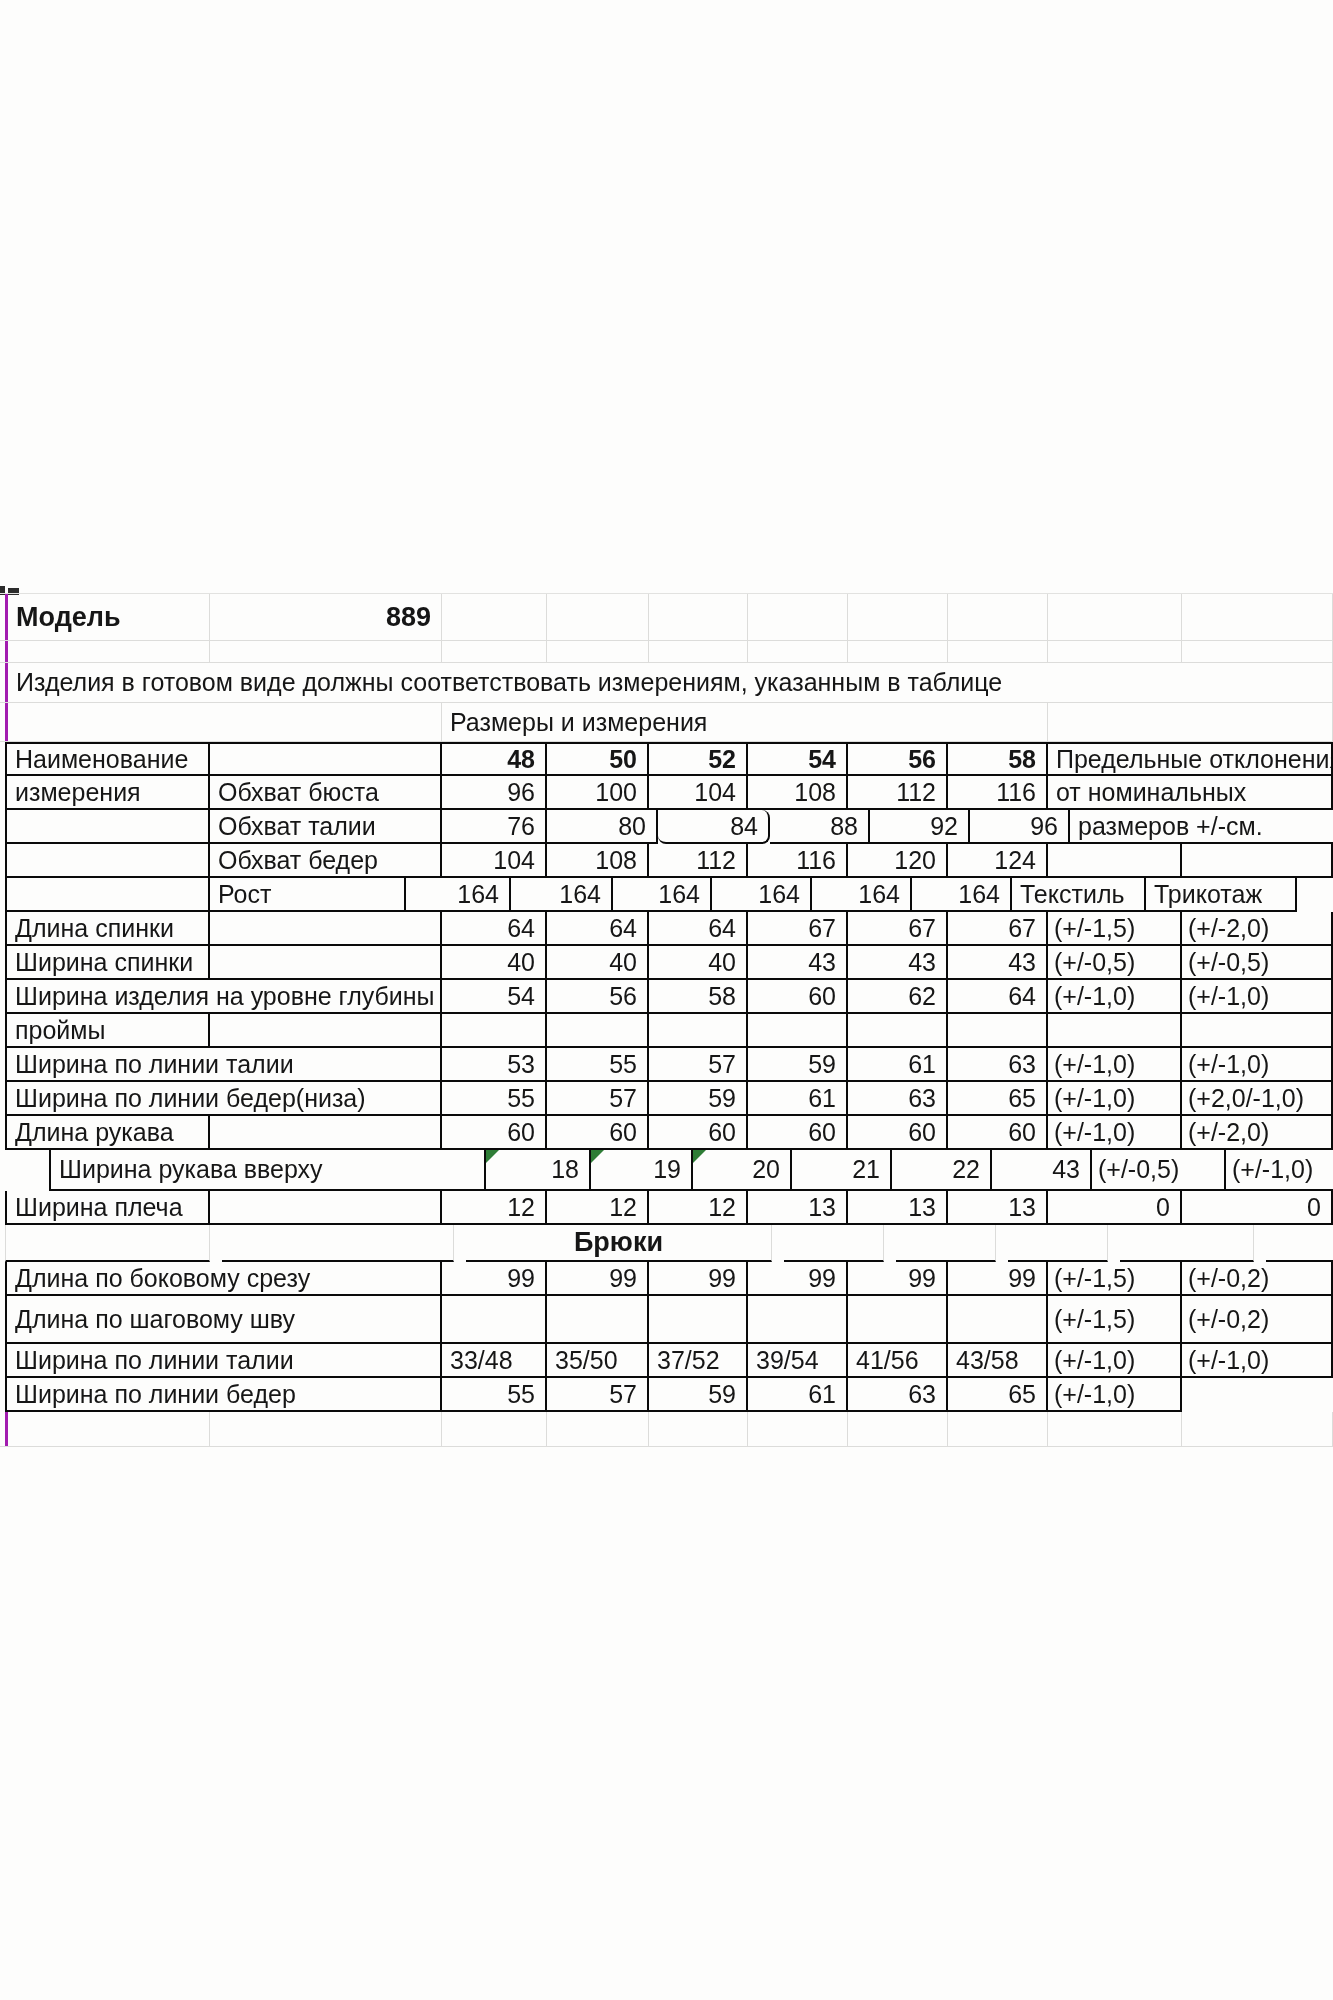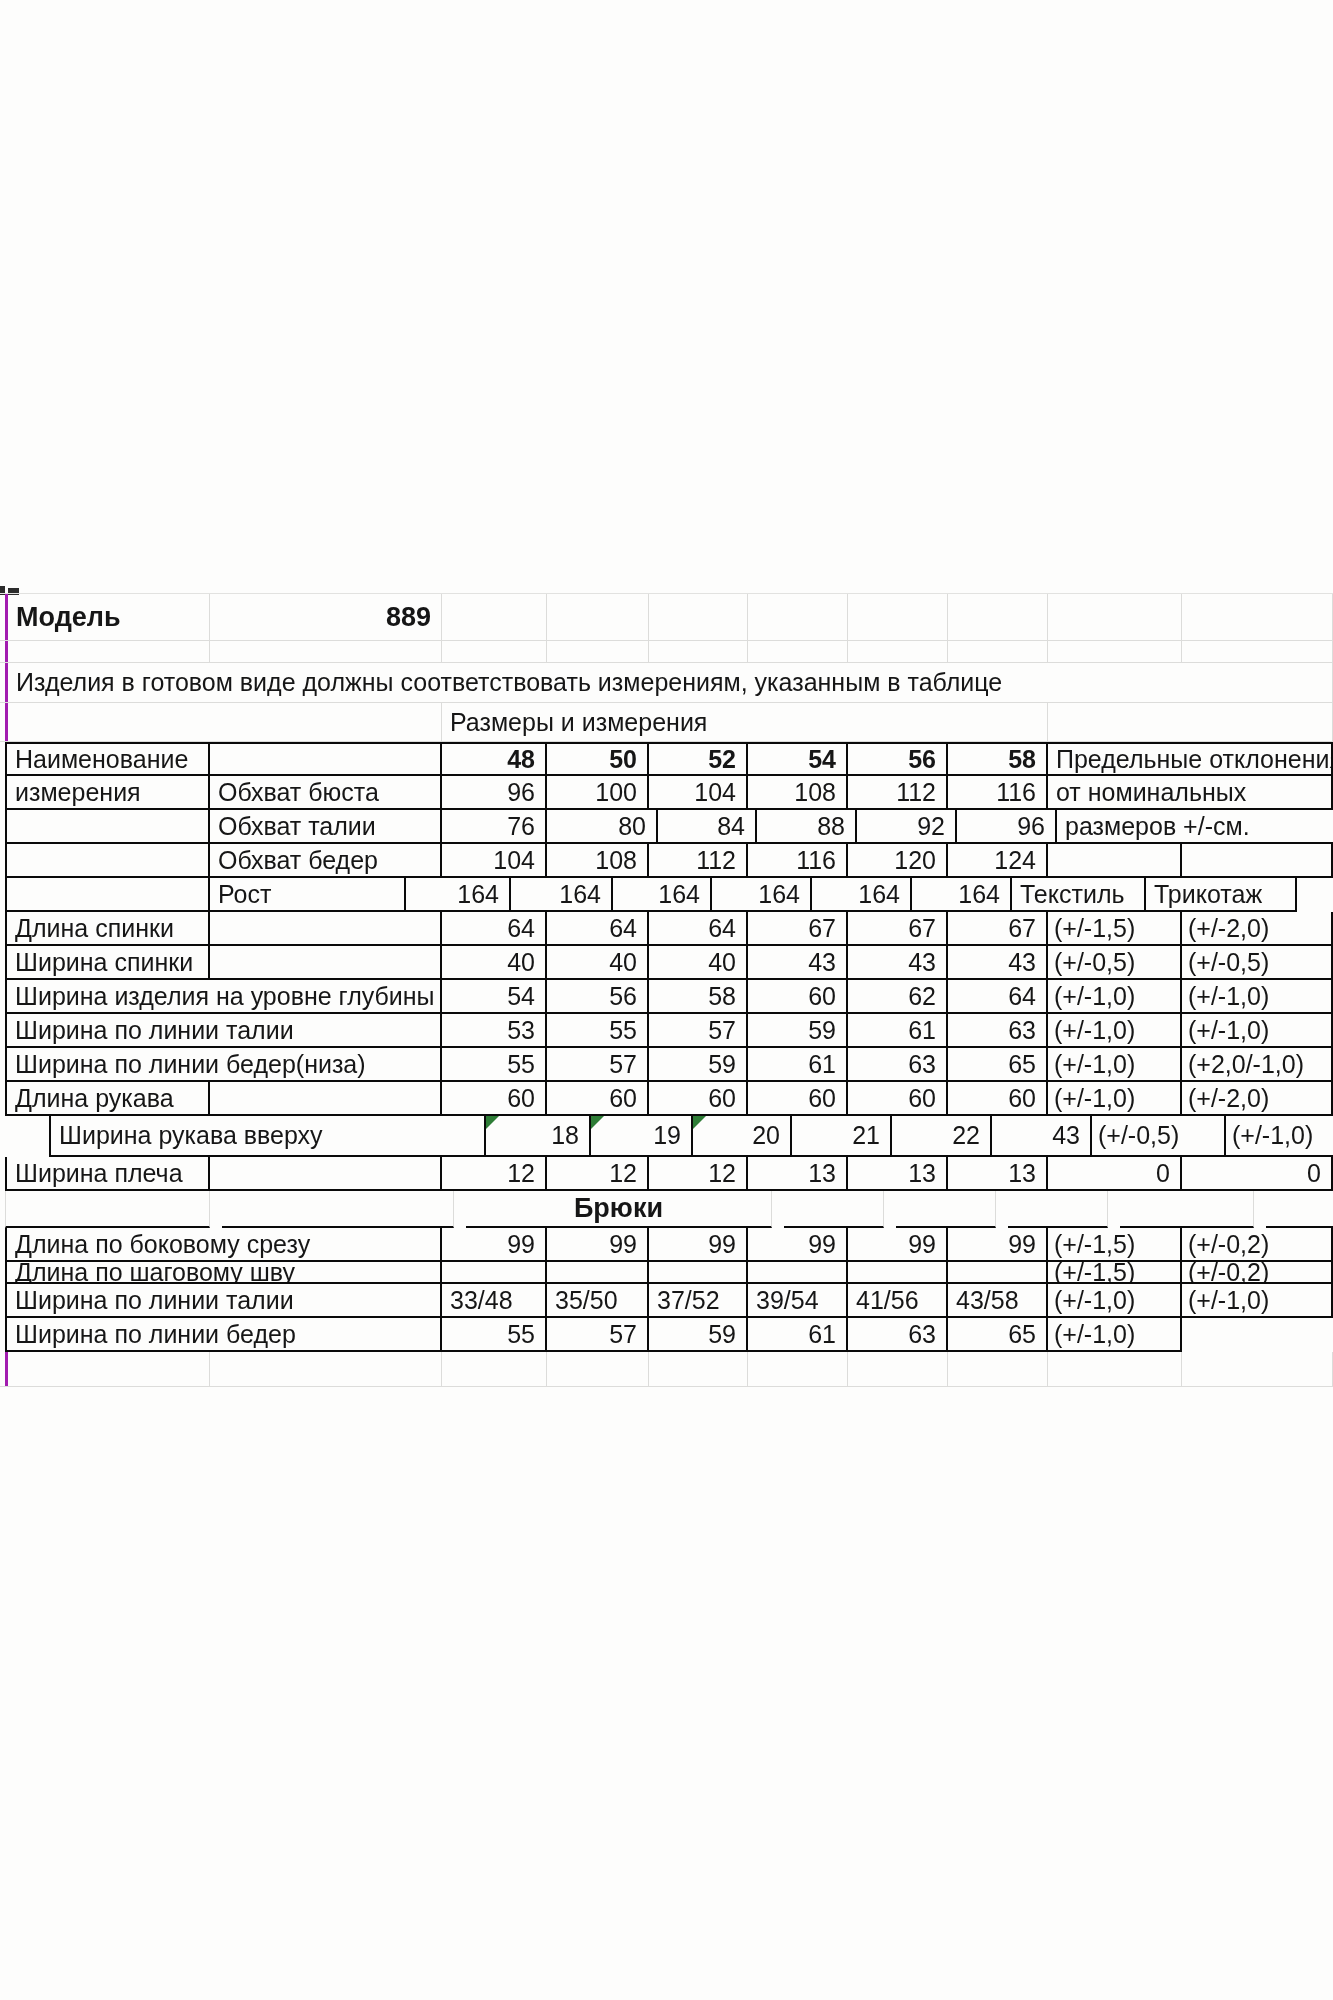--- a/index.html
+++ b/index.html
@@ -108,21 +108,21 @@
         <div class="cell num" style="width: 100px; height: 100%;">108</div>
         <div class="cell num" style="width: 100px; height: 100%;">112</div>
         <div class="cell num" style="width: 100px; height: 100%;">116</div>
         <div class="cell lab" style="width: 285px; height: 100%;">от номинальных</div>
       </div>
       <div class="row main" style="height: 34px;">
         <div class="cell " style="width: 205px; height: 100%;"></div>
         <div class="cell lab" style="width: 232px; height: 100%;">Обхват талии</div>
         <div class="cell num" style="width: 105px; height: 100%;">76</div>
         <div class="cell num" style="width: 111px; height: 100%;">80</div>
-        <div class="cell num" style="width: 99px; height: 100%;">84</div>
+        <div class="cell num" style="width: 112px; height: 100%; border-radius: 8px;">84</div>
         <div class="cell num" style="width: 100px; height: 100%;">88</div>
         <div class="cell num" style="width: 100px; height: 100%;">92</div>
         <div class="cell num" style="width: 100px; height: 100%;">96</div>
         <div class="cell lab" style="width: 285px; height: 100%;">размеров +/-см.</div>
       </div>
       <div class="row main" style="height: 34px;">
         <div class="cell " style="width: 205px; height: 100%;"></div>
         <div class="cell lab" style="width: 232px; height: 100%;">Обхват бедер</div>
         <div class="cell num" style="width: 105px; height: 100%;">104</div>
         <div class="cell num" style="width: 102px; height: 100%;">108</div>
@@ -172,20 +172,32 @@
       <div class="row main" style="height: 34px;">
         <div class="cell lab" style="width: 437px; height: 100%;">Ширина изделия на уровне глубины</div>
         <div class="cell num" style="width: 105px; height: 100%;">54</div>
         <div class="cell num" style="width: 102px; height: 100%;">56</div>
         <div class="cell num" style="width: 99px; height: 100%;">58</div>
         <div class="cell num" style="width: 100px; height: 100%;">60</div>
         <div class="cell num" style="width: 100px; height: 100%;">62</div>
         <div class="cell num" style="width: 100px; height: 100%;">64</div>
         <div class="cell tol" style="width: 134px; height: 100%;">(+/-1,0)</div>
         <div class="cell tol" style="width: 151px; height: 100%;">(+/-1,0)</div>
+      </div>
+      <div class="row main" style="height: 34px;">
+        <div class="cell lab" style="width: 205px; height: 100%;">проймы</div>
+        <div class="cell " style="width: 232px; height: 100%;"></div>
+        <div class="cell " style="width: 105px; height: 100%;"></div>
+        <div class="cell " style="width: 102px; height: 100%;"></div>
+        <div class="cell " style="width: 99px; height: 100%;"></div>
+        <div class="cell " style="width: 100px; height: 100%;"></div>
+        <div class="cell " style="width: 100px; height: 100%;"></div>
+        <div class="cell " style="width: 100px; height: 100%;"></div>
+        <div class="cell " style="width: 134px; height: 100%;"></div>
+        <div class="cell " style="width: 151px; height: 100%;"></div>
       </div>
       <div class="row main" style="height: 34px;">
         <div class="cell lab" style="width: 437px; height: 100%;">Ширина по линии талии</div>
         <div class="cell num" style="width: 105px; height: 100%;">53</div>
         <div class="cell num" style="width: 102px; height: 100%;">55</div>
         <div class="cell num" style="width: 99px; height: 100%;">57</div>
         <div class="cell num" style="width: 100px; height: 100%;">59</div>
         <div class="cell num" style="width: 100px; height: 100%;">61</div>
         <div class="cell num" style="width: 100px; height: 100%;">63</div>
         <div class="cell tol" style="width: 134px; height: 100%;">(+/-1,0)</div>
@@ -251,21 +263,21 @@
         <div class="cell lab" style="width: 437px; height: 100%;">Длина по боковому срезу</div>
         <div class="cell num" style="width: 105px; height: 100%;">99</div>
         <div class="cell num" style="width: 102px; height: 100%;">99</div>
         <div class="cell num" style="width: 99px; height: 100%;">99</div>
         <div class="cell num" style="width: 100px; height: 100%;">99</div>
         <div class="cell num" style="width: 100px; height: 100%;">99</div>
         <div class="cell num" style="width: 100px; height: 100%;">99</div>
         <div class="cell tol" style="width: 134px; height: 100%;">(+/-1,5)</div>
         <div class="cell tol" style="width: 151px; height: 100%;">(+/-0,2)</div>
       </div>
-      <div class="row main" style="height: 22px;">
+      <div class="row main" style="height: 48px;">
         <div class="cell lab" style="width: 437px; height: 100%;">Длина по шаговому шву</div>
         <div class="cell " style="width: 105px; height: 100%;"></div>
         <div class="cell " style="width: 102px; height: 100%;"></div>
         <div class="cell " style="width: 99px; height: 100%;"></div>
         <div class="cell " style="width: 100px; height: 100%;"></div>
         <div class="cell " style="width: 100px; height: 100%;"></div>
         <div class="cell " style="width: 100px; height: 100%;"></div>
         <div class="cell tol" style="width: 134px; height: 100%;">(+/-1,5)</div>
         <div class="cell tol" style="width: 151px; height: 100%;">(+/-0,2)</div>
       </div>

